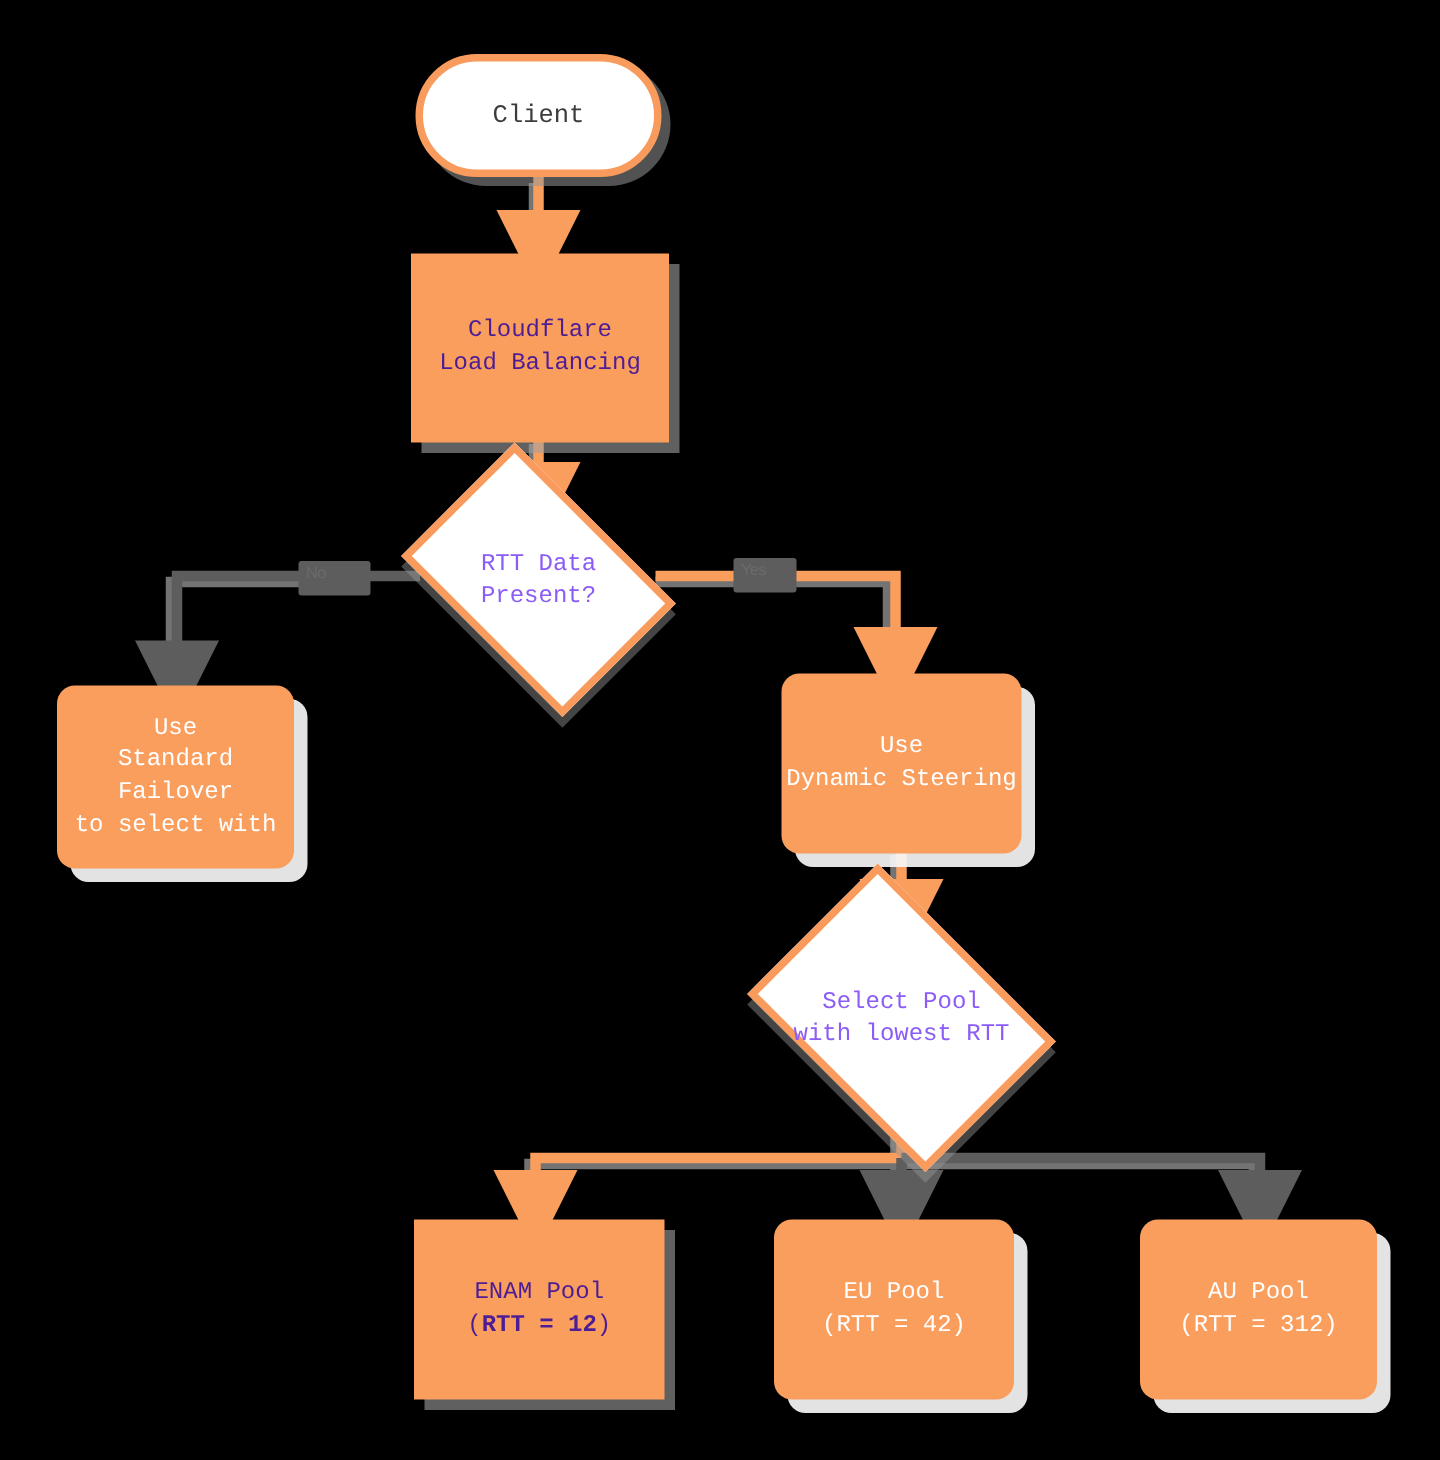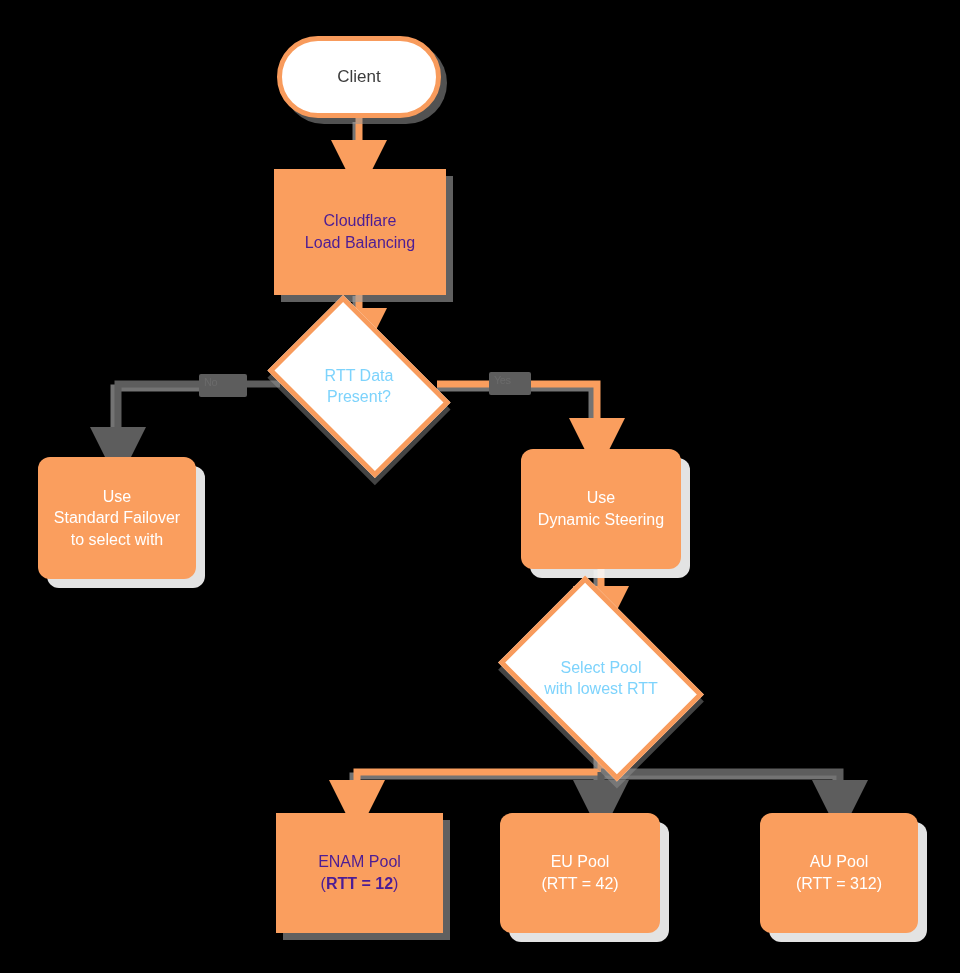--- a/index.html
+++ b/index.html
@@ -6,21 +6,21 @@
   body{
     width:960px;height:973px;
     background:#000;
     font-family:"Liberation Sans", sans-serif;
     overflow:hidden;
     position:relative;
   }
   #stage{position:absolute;inset:0;width:960px;height:973px;}
   svg#wires{position:absolute;left:0;top:0;width:960px;height:973px;}
 
-  .node{position:absolute;box-sizing:border-box;display:flex;align-items:center;justify-content:center;text-align:center;}
+  .node{position:absolute;box-sizing:border-box;display:flex;align-items:center;justify-content:center;text-align:center;font-family:Liberation Mono, monospace;}
 
   
   .terminator{
     background:#ffffff;
     border:5px solid #f89b5c;
     border-radius:60px;
     color:#3c3c3c;
     font-size:17px;
     box-shadow:6px 6px 0 rgba(150,150,150,0.55);
   }
@@ -51,21 +51,21 @@
     position:absolute;inset:0;
     background:#ffffff;
     border:5px solid #f89b5c;
     transform:rotate(45deg);
     box-shadow:5px 5px 0 rgba(150,150,150,0.45);
     box-sizing:border-box;
   }
   .diamond .dlabel{
     position:relative;
     z-index:2;
-    color:#7dd3fc;
+    color:#8b5cf6;
     font-size:16px;
     line-height:1.3;
     width:100%;
     text-align:center;
   }
 
   .edge-label{
     position:absolute;
     background:#5d5d5d;
     color:#6b6b6b;
@@ -160,21 +160,21 @@
       <div>Select Pool</div>
       <div>with lowest RTT</div>
     </div>
   </div>
 
   <div class="node proc" style="left:276px;top:813px;width:167px;height:120px;flex-direction:column;">
     <span>ENAM Pool</span>
     <span><span>(</span><b>RTT = 12</b><span>)</span></span>
   </div>
 
-  <div class="node proc-round" style="left:500px;top:813px;width:160px;height:120px;flex-direction:column;">
+  <div class="node proc-round" style="left:516px;top:813px;width:160px;height:120px;flex-direction:column;">
     <span>EU Pool</span>
     <span>(RTT = 42)</span>
   </div>
 
   <div class="node proc-round" style="left:760px;top:813px;width:158px;height:120px;flex-direction:column;">
     <span>AU Pool</span>
     <span>(RTT = 312)</span>
   </div>
 
 </div>

